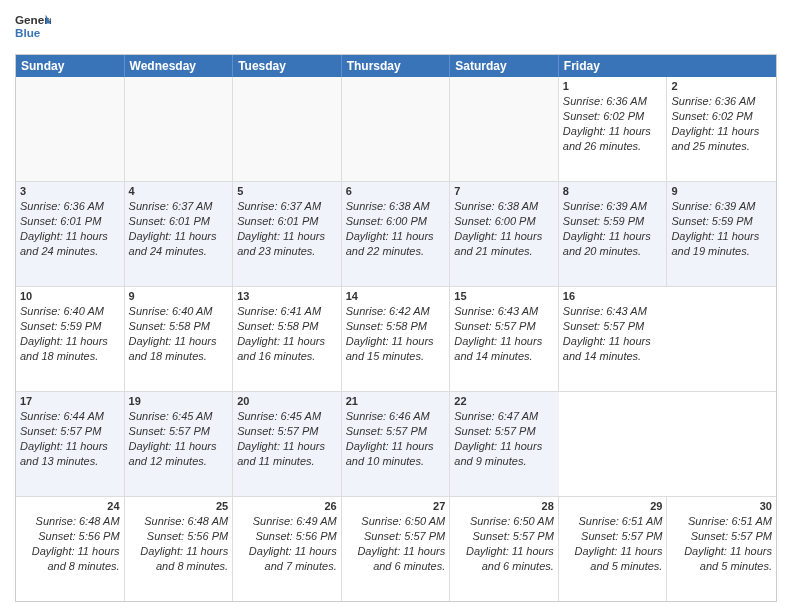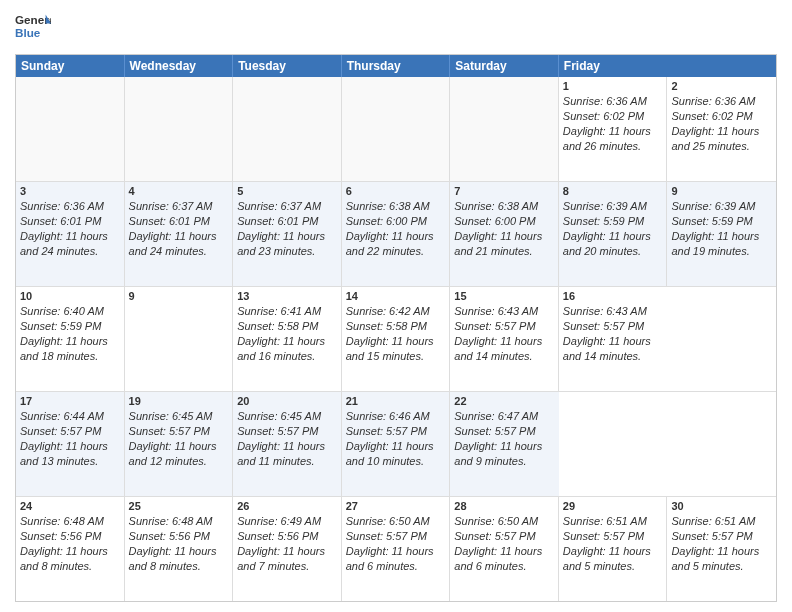--- a/index.html
+++ b/index.html
@@ -67,21 +67,21 @@
       flex: 1;
       display: flex;
       flex-direction: column;
     }
     .cal-row {
       display: grid;
       grid-template-columns: repeat(7, 1fr);
       flex: 1;
       border-bottom: 1px solid #ddd;
     }
-    .cal-row:last-child { border-bottom: none; }
+    .cal-row:last-child { border-bottom: none; text-align: right; }
     .cal-cell {
       border-right: 1px solid #ddd;
       padding: 3px 4px;
       font-size: 9.5px;
       color: #333;
       background: #fff;
       vertical-align: top;
       min-height: 0;
     }
     .cal-cell:last-child { border-right: none; }
@@ -203,20 +203,24 @@
         <div class="cal-row">
           <div class="cal-cell">
             <span class="day-num">10</span>
             <div class="cell-detail">Sunrise: 6:40 AM
 Sunset: 5:59 PM
 Daylight: 11 hours
 and 18 minutes.</div>
           </div>
           <div class="cal-cell">
             <span class="day-num">9</span>
+            <div class="cell-detail">Sunrise: 6:40 AM
+Sunset: 5:58 PM
+Daylight: 11 hours
+and 18 minutes.</div>
           </div>
           <div class="cal-cell">
             <span class="day-num">13</span>
             <div class="cell-detail">Sunrise: 6:41 AM
 Sunset: 5:58 PM
 Daylight: 11 hours
 and 16 minutes.</div>
           </div>
           <div class="cal-cell">
             <span class="day-num">14</span>

